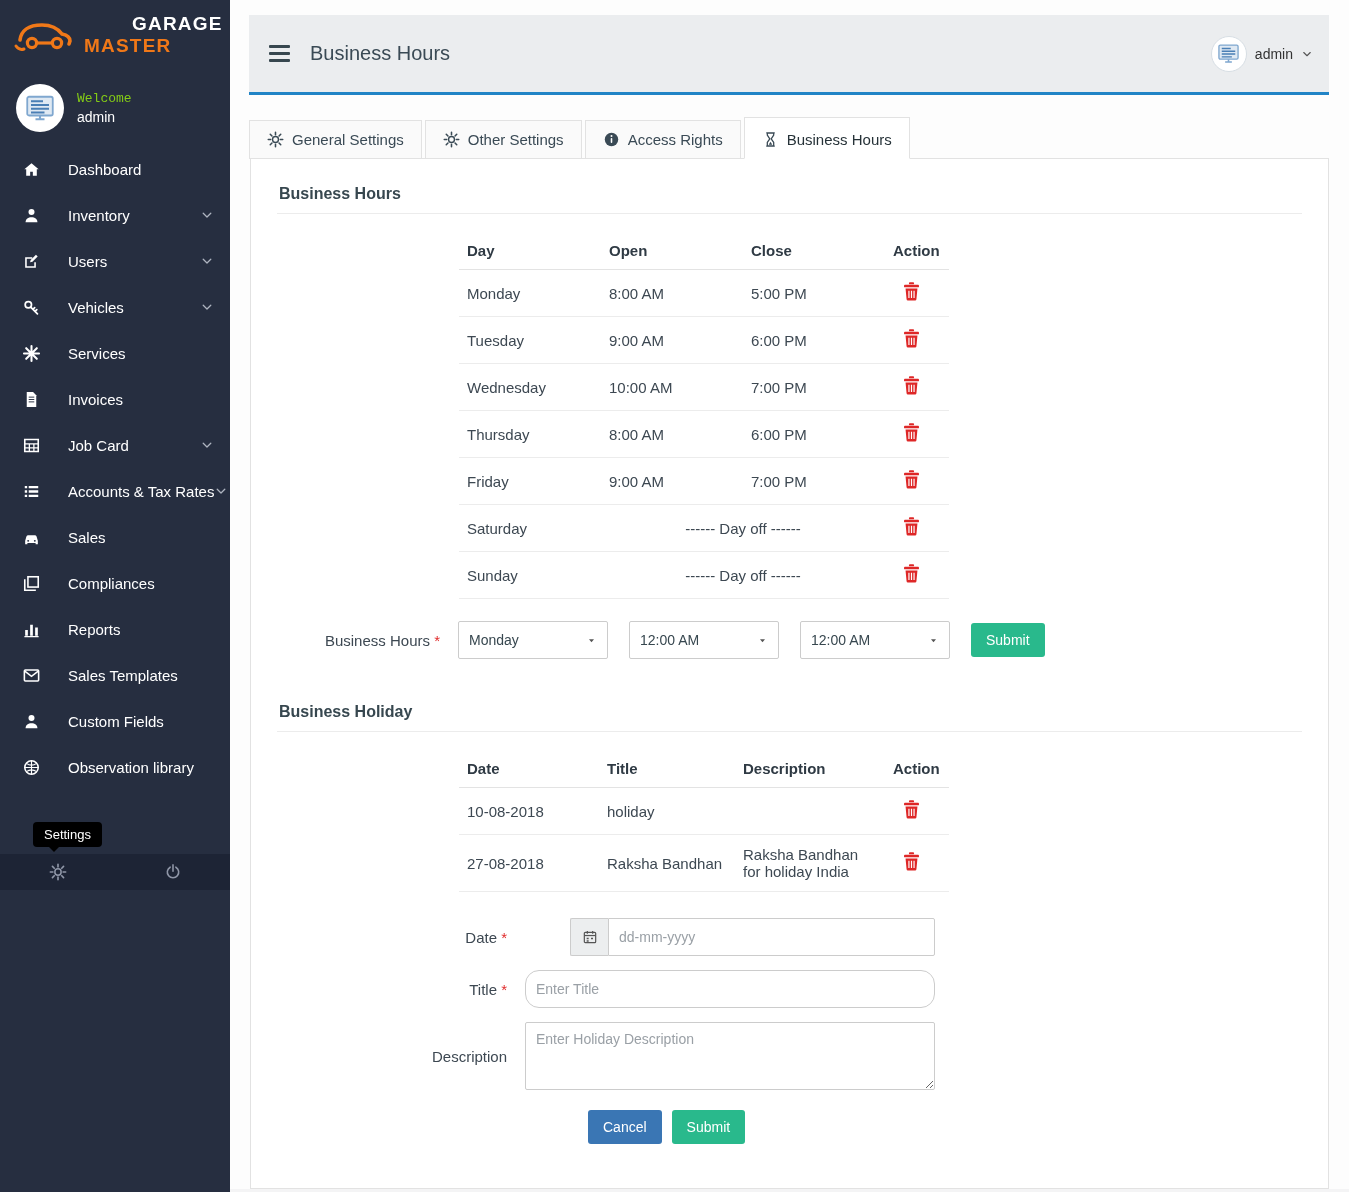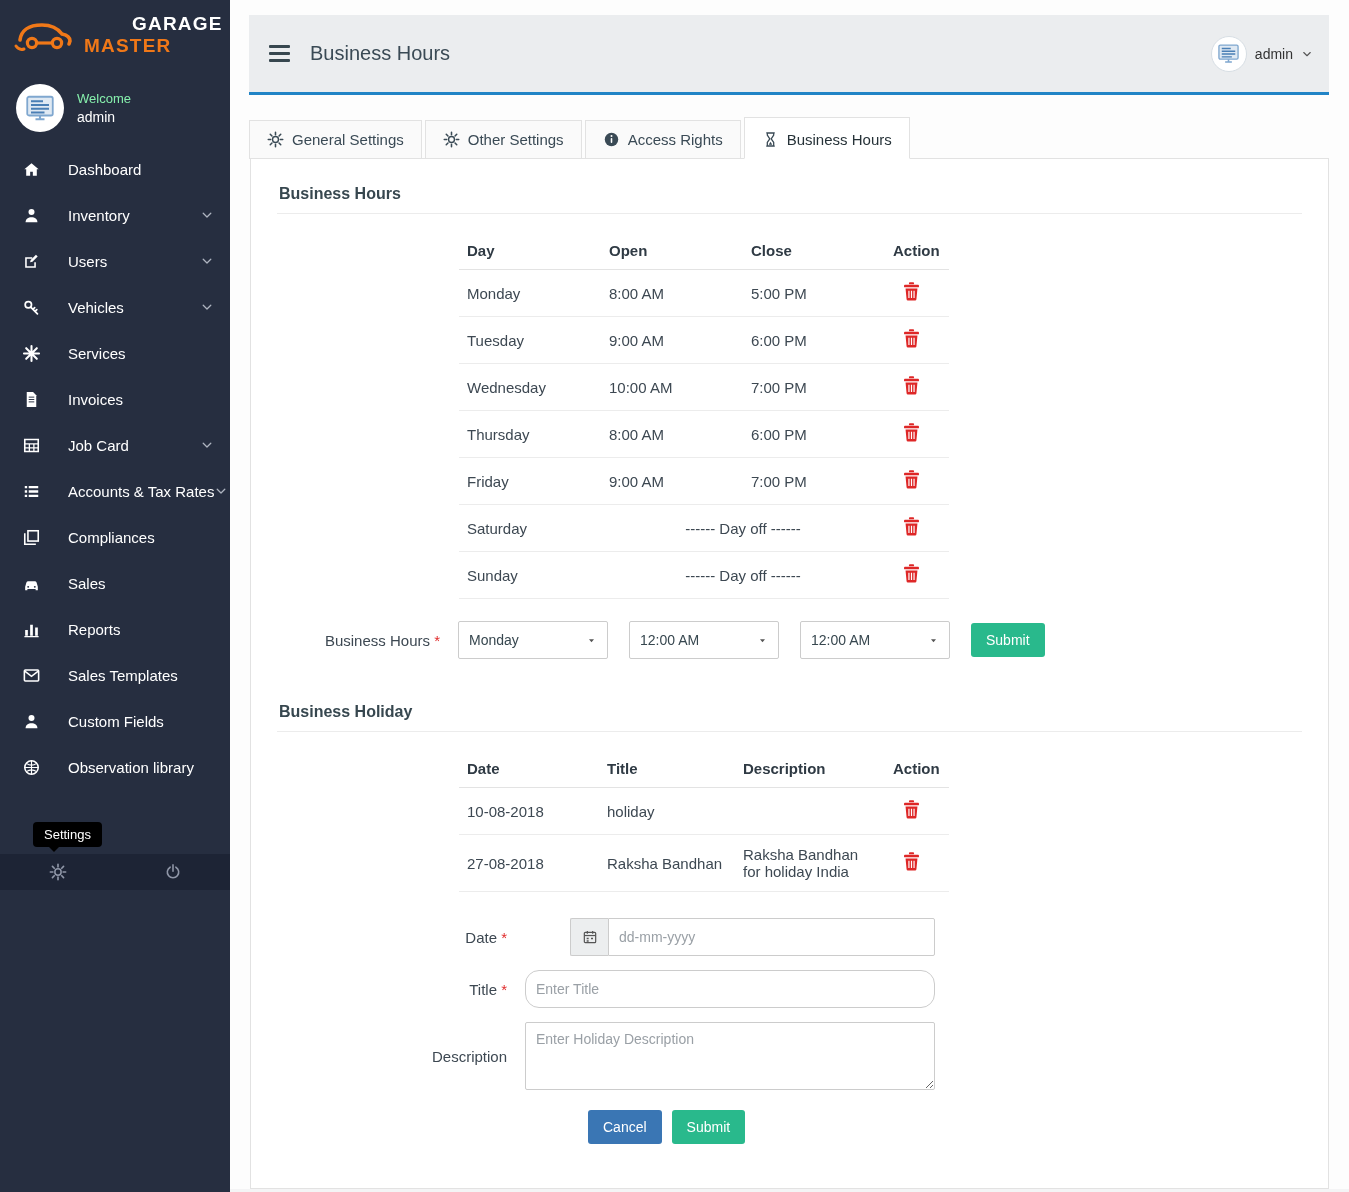--- a/index.html
+++ b/index.html
@@ -11,21 +11,21 @@
   
   .sidebar { flex:0 0 230px; width:230px; background:#262e40; color:#fff; position:relative; }
   .logo { display:flex; align-items:center; gap:8px; padding:12px 12px; height:70px; }
   .logo-car { width:64px; height:44px; color:#f07818; flex:none; }
   .brand-top { font-size:19px; font-weight:bold; color:#fff; letter-spacing:1.2px; line-height:1.15;margin-left:48px; }
   .brand-bottom { font-size:19px; font-weight:bold; color:#f07818; letter-spacing:1.2px; line-height:1.15; }
   .welcome { display:flex; gap:13px; align-items:center; padding:12px 16px; height:76px; }
   .avatar { width:48px; height:48px; border-radius:50%; background:#fff; display:flex; align-items:center; justify-content:center; flex:none; }
   .avatar svg { width:36px; height:36px; }
   .welcome-col { display:flex; flex-direction:column; gap:3px; }
-  .welcome-small { font-size:13px; color:#86efac; }
+  .welcome-small { font-size:13px; color:#84cc16;font-family:Liberation Mono, monospace; }
   .welcome-name { font-size:14px; color:#fff; }
   .nav-item { display:flex; align-items:center; height:46px; padding:0 16px 0 22px; cursor:pointer; font-size:15px; color:#fff; }
   .nav-ic { width:19px; height:19px; margin-right:15px; color:#fff; flex:none; }
   .nav-label { flex:1; white-space:nowrap;margin-left:12px; }
   .nav-chev { width:14px; height:14px; color:#aeb4c0; flex:none; }
   .sidebar-tooltip { position:absolute; top:822px; left:33px; background:#000; color:#fff; font-size:13px; padding:5px 11px; border-radius:4px; z-index:3; }
   .sidebar-tooltip::after { content:""; position:absolute; top:100%; left:16px; border:5px solid transparent; border-top-color:#000; }
   .sidebar-bar { margin-top:64px; height:36px; background:#1d2435; display:flex; }
   .sidebar-bar .half { flex:1; display:flex; align-items:center; justify-content:center; cursor:pointer; }
   .sidebar-bar svg { width:18px; height:18px; color:#9097a8; }
@@ -271,29 +271,29 @@
       <svg class="nav-ic">
           <use href="#i-list"></use>
         </svg>
       <span class="nav-label">Accounts &amp; Tax Rates</span>
       <svg class="nav-chev">
           <use href="#i-chevdown"></use>
         </svg>
     </div>
     <div class="nav-item">
       <svg class="nav-ic">
+          <use href="#i-car"></use>
+        </svg>
+      <span class="nav-label">Sales</span>
+    </div>
+    <div class="nav-item">
+      <svg class="nav-ic">
           <use href="#i-copy"></use>
         </svg>
       <span class="nav-label">Compliances</span>
-    </div>
-    <div class="nav-item">
-      <svg class="nav-ic">
-          <use href="#i-car"></use>
-        </svg>
-      <span class="nav-label">Sales</span>
     </div>
     <div class="nav-item">
       <svg class="nav-ic">
           <use href="#i-chart"></use>
         </svg>
       <span class="nav-label">Reports</span>
     </div>
     <div class="nav-item">
       <svg class="nav-ic">
           <use href="#i-mail"></use>

